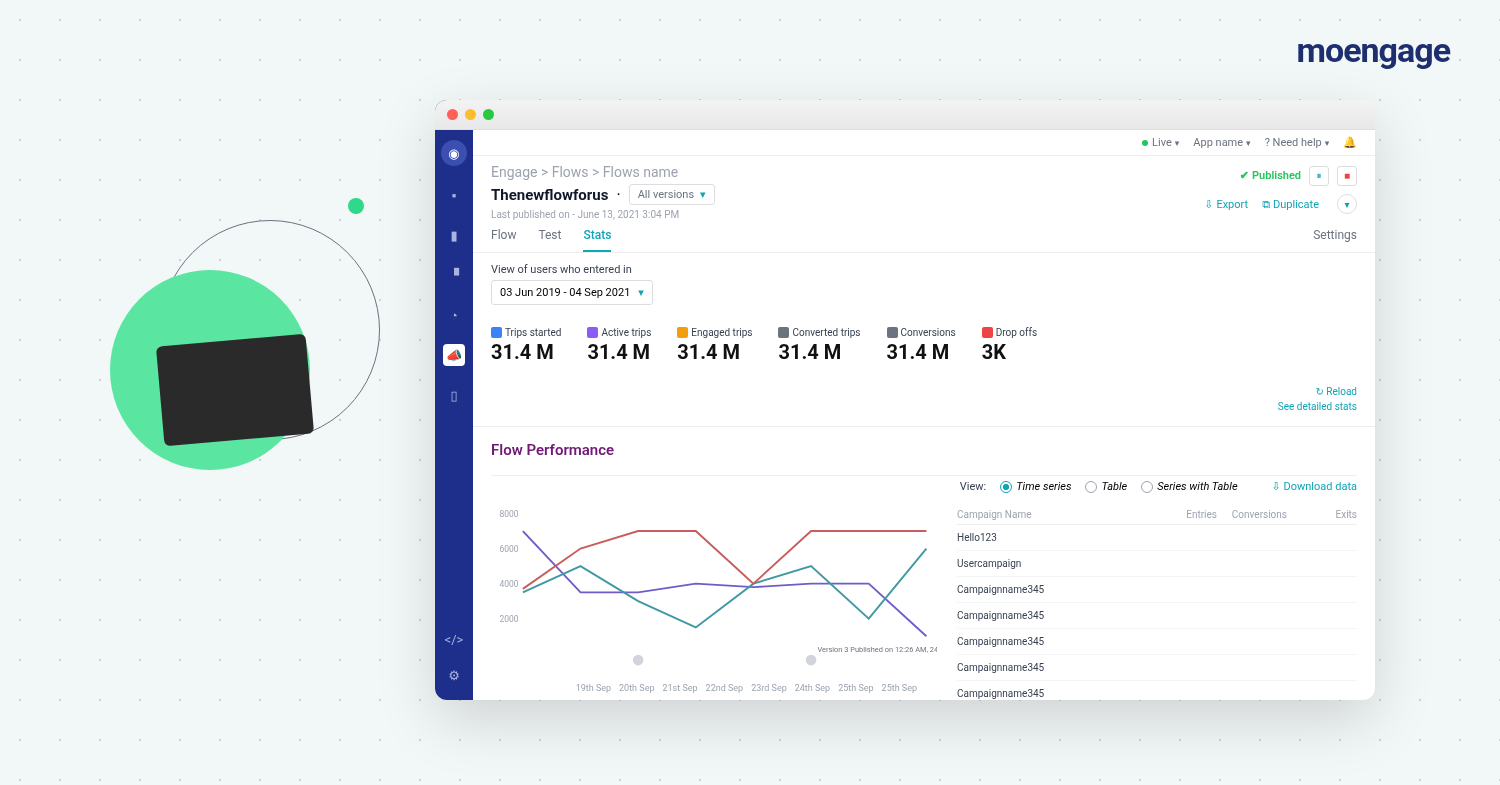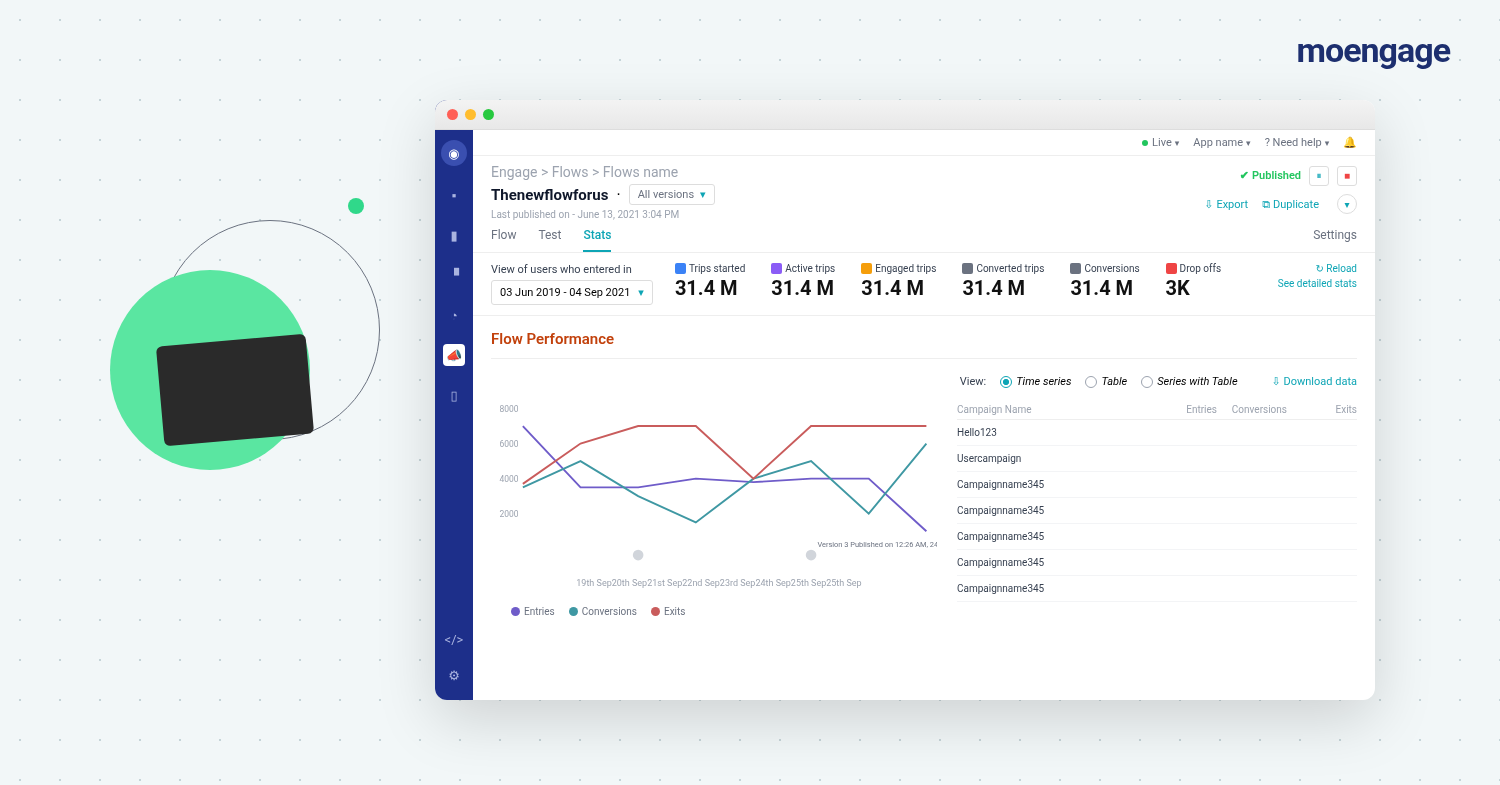--- a/index.html
+++ b/index.html
@@ -37,45 +37,45 @@
 .status-badge { color: #22c55e; font-size: 11px; font-weight: 600; display: inline-flex; align-items: center; gap: 3px; }
 .icon-btn { width: 20px; height: 20px; border: 1px solid #ddd; border-radius: 3px; display: inline-flex; align-items: center; justify-content: center; font-size: 10px; cursor: pointer; margin-left: 4px; }
 .action-row { display: flex; gap: 14px; margin-top: 8px; justify-content: flex-end; }
 .action-link { color: #0ea5b5; font-size: 11px; cursor: pointer; display: inline-flex; align-items: center; gap: 3px; }
 
 .tabs { display: flex; gap: 22px; padding: 8px 18px 0; border-bottom: 1px solid #eee; }
 .tab { font-size: 12px; color: #6b7280; padding-bottom: 8px; cursor: pointer; }
 .tab.active { color: #0ea5b5; border-bottom: 2px solid #0ea5b5; font-weight: 500; }
 .tab-right { margin-left: auto; }
 
-.metrics-bar { display: flex; align-items: flex-start; padding: 10px 18px; border-bottom: 1px solid #eee; gap: 22px; }
+.metrics-bar { display: flex; align-items: flex-start; padding: 10px 18px; border-bottom: 1px solid #eee; gap: 22px; flex-direction: column; }
 .filter-block { flex-shrink: 0; }
 .filter-label { font-size: 11px; color: #374151; margin-bottom: 4px; }
 .date-select { border: 1px solid #ddd; padding: 5px 8px; font-size: 11px; border-radius: 3px; cursor: pointer; display: inline-flex; align-items: center; gap: 8px; }
 .date-select::after { content: '▾'; color: #0ea5b5; }
 .metric { text-align: left; }
 .metric-label { font-size: 10px; color: #374151; margin-bottom: 2px; display: flex; align-items: center; gap: 3px; }
 .metric-icon { width: 11px; height: 11px; display: inline-block; }
 .metric-value { font-size: 20px; font-weight: 700; color: #111; }
 .metric-links { margin-left: auto; text-align: right; font-size: 10px; }
 .metric-links a { color: #0ea5b5; display: block; margin-bottom: 4px; cursor: pointer; }
 
 .performance { padding: 14px 18px; flex: 1; overflow: hidden; }
-.perf-title { font-size: 15px; font-weight: 600; color: #c2410c; padding-bottom: 10px; border-bottom: 1px solid #eee; margin-bottom: 16px; }
+.perf-title { font-size: 15px; font-weight: 600; color: #701a75; padding-bottom: 16px; border-bottom: 1px solid #eee; margin-bottom: 4px; }
 .perf-controls { display: flex; align-items: flex-end; gap: 14px; font-size: 11px; margin-bottom: 12px; }
 .view-label { color: #374151; margin-left: auto; }
 .radio-opt { display: inline-flex; align-items: center; gap: 4px; cursor: pointer; font-style: italic; }
 .radio-circle { width: 12px; height: 12px; border: 1.5px solid #9ca3af; border-radius: 50%; display: inline-block; }
 .radio-circle.checked { border-color: #0ea5b5; background: radial-gradient(circle, #0ea5b5 40%, transparent 45%); }
 .download-link { color: #0ea5b5; cursor: pointer; margin-left: 20px; }
 
 .perf-body { display: flex; gap: 20px; }
 .chart-area { flex: 1; }
 .chart-svg { width: 100%; height: 170px; }
-.x-labels { display: flex; justify-content: center; font-size: 9px; color: #9ca3af; padding: 4px 20px 0 30px; }
+.x-labels { display: flex; justify-content: flex-end; font-size: 9px; color: #9ca3af; padding: 4px 20px 0 30px; gap: 8px; }
 .legend { display: flex; gap: 14px; margin-top: 18px; font-size: 10px; color: #6b7280; padding-left: 20px; }
 .legend-item { display: flex; align-items: center; gap: 4px; }
 .legend-dot { width: 9px; height: 9px; border-radius: 50%; }
 
 .table-area { width: 400px; font-size: 10px; }
 .table-header { display: flex; color: #9ca3af; padding: 4px 0; border-bottom: 1px solid #eee; }
 .table-row { display: flex; color: #374151; padding: 7px 0; border-bottom: 1px solid #f3f4f6; }
 .col-name { flex: 1; }
 .col-num { width: 70px; text-align: right; }
 </style>

